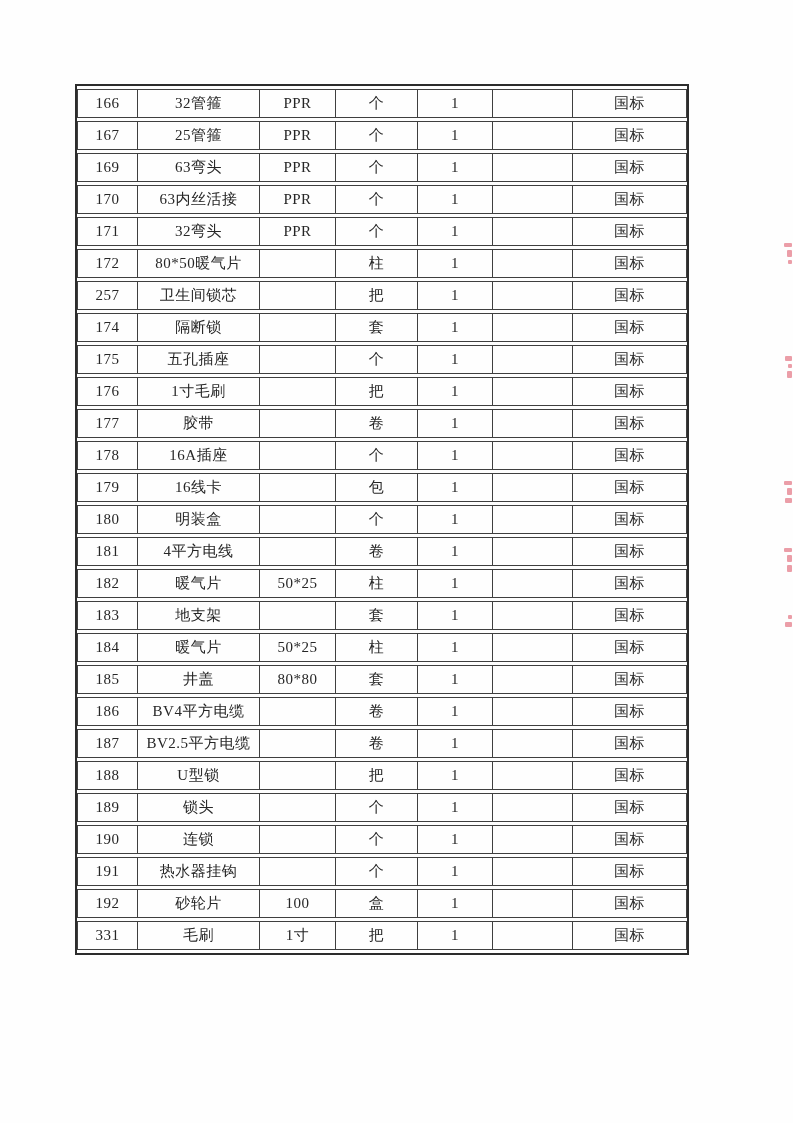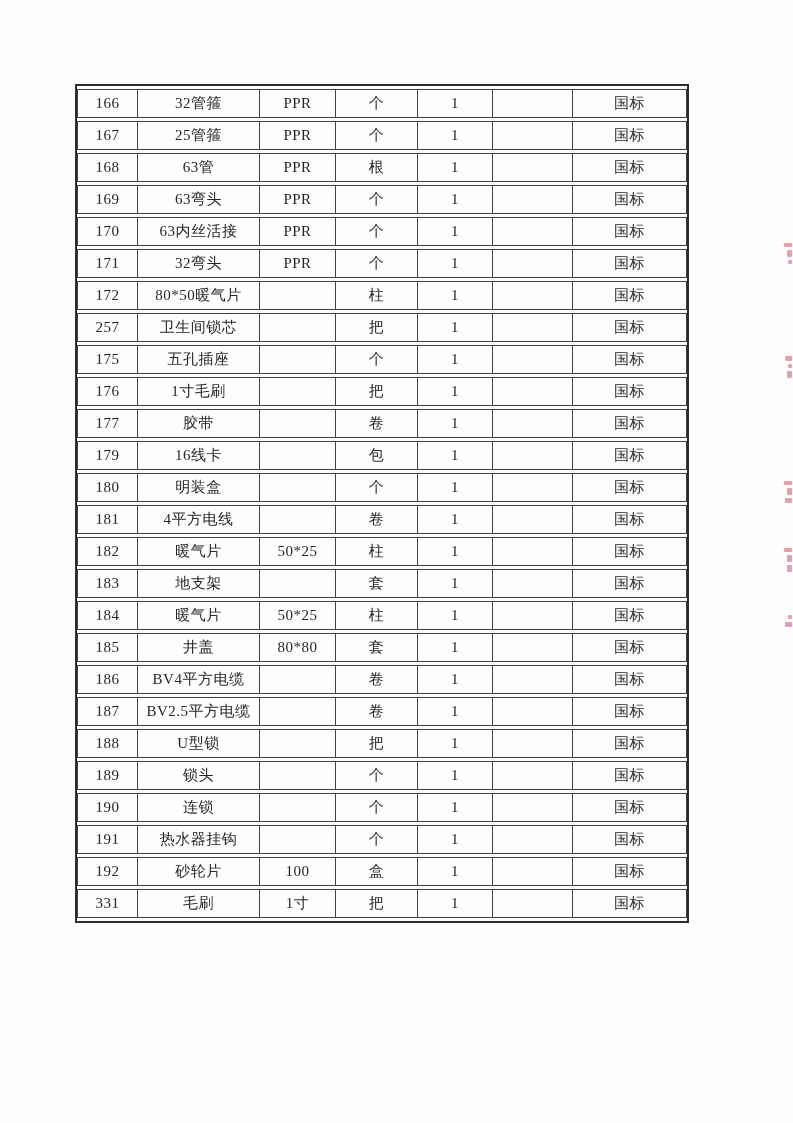--- a/index.html
+++ b/index.html
@@ -103,29 +103,20 @@
           <tr>
             <td>167</td>
             <td>25管箍</td>
             <td>PPR</td>
             <td>个</td>
             <td>1</td>
             <td></td>
             <td>国标</td>
           </tr>
           <tr>
-            <td>168</td>
-            <td>63管</td>
-            <td>PPR</td>
-            <td>根</td>
-            <td>1</td>
-            <td></td>
-            <td>国标</td>
-          </tr>
-          <tr>
             <td>169</td>
             <td>63弯头</td>
             <td>PPR</td>
             <td>个</td>
             <td>1</td>
             <td></td>
             <td>国标</td>
           </tr>
           <tr>
             <td>170</td>
@@ -157,20 +148,29 @@
           <tr>
             <td>257</td>
             <td>卫生间锁芯</td>
             <td></td>
             <td>把</td>
             <td>1</td>
             <td></td>
             <td>国标</td>
           </tr>
           <tr>
+            <td>174</td>
+            <td>隔断锁</td>
+            <td></td>
+            <td>套</td>
+            <td>1</td>
+            <td></td>
+            <td>国标</td>
+          </tr>
+          <tr>
             <td>175</td>
             <td>五孔插座</td>
             <td></td>
             <td>个</td>
             <td>1</td>
             <td></td>
             <td>国标</td>
           </tr>
           <tr>
             <td>176</td>
@@ -179,20 +179,29 @@
             <td>把</td>
             <td>1</td>
             <td></td>
             <td>国标</td>
           </tr>
           <tr>
             <td>177</td>
             <td>胶带</td>
             <td></td>
             <td>卷</td>
+            <td>1</td>
+            <td></td>
+            <td>国标</td>
+          </tr>
+          <tr>
+            <td>178</td>
+            <td>16A插座</td>
+            <td></td>
+            <td>个</td>
             <td>1</td>
             <td></td>
             <td>国标</td>
           </tr>
           <tr>
             <td>179</td>
             <td>16线卡</td>
             <td></td>
             <td>包</td>
             <td>1</td>

